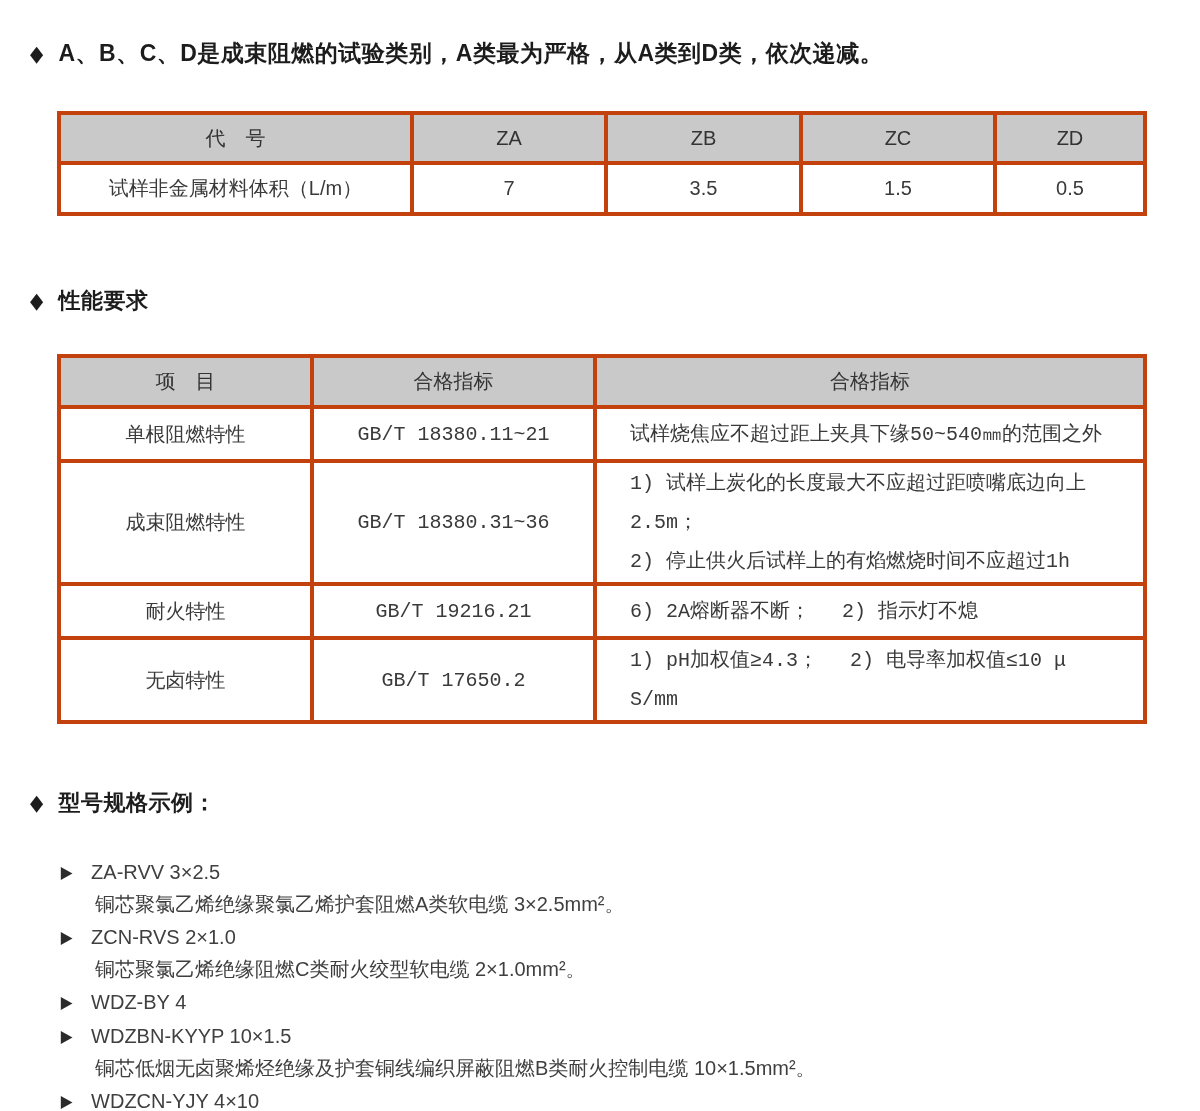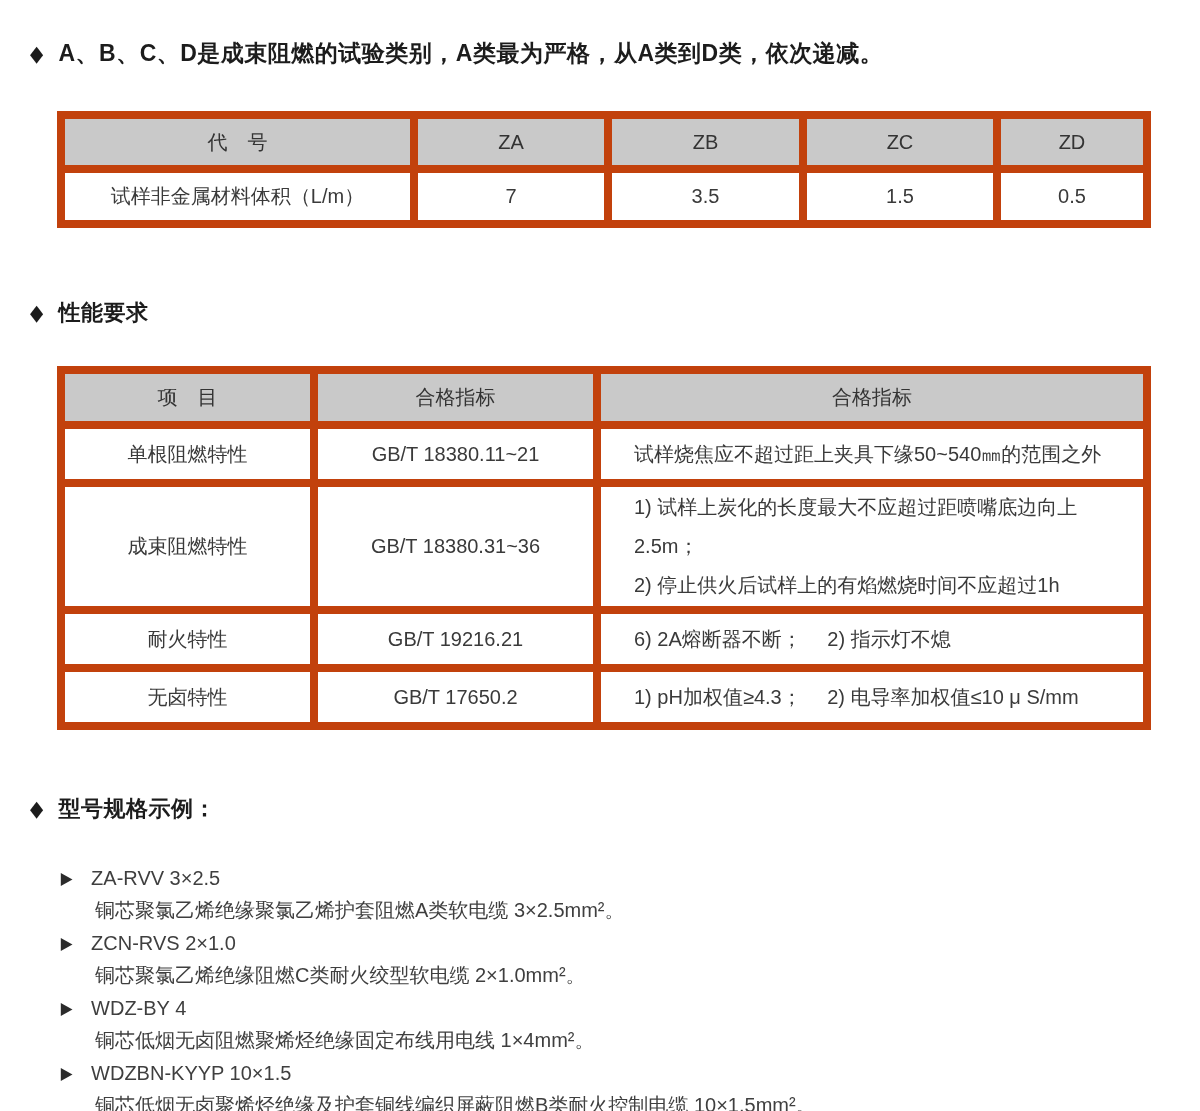--- a/index.html
+++ b/index.html
@@ -31,34 +31,34 @@
 
   
   table {
     border-collapse: collapse;
     table-layout: fixed;
     width: 1086px;
     margin-left: 57px;
     font-size: 20px;
     color: #3a3a3a;
   }
-  th, td { border: 8px solid #c2410c; }
+  th, td { border: 4px solid #c2410c; }
   thead th {
     background: #c9c9c9;
     font-weight: normal;
     text-align: center;
     color: #333333;
   }
   #code-table { margin-top: 42px; }
   #code-table th { height: 44px; }
   #code-table td { height: 45px; text-align: center; }
 
   #perf-table { margin-top: 38px; }
   #perf-table th { height: 45px; margin-top: 32px; }
-  #perf-table td { vertical-align: middle; }
+  #perf-table td { vertical-align: middle; font-family: Liberation Mono, monospace; }
   #perf-table td.c { text-align: center; }
   #perf-table td.criteria { text-align: left; padding-left: 33px; padding-right: 20px; }
   #perf-table tr.r1 td { height: 48px; }
   #perf-table tr.r2 td { height: 97px; }
   #perf-table tr.r3 td { height: 48px; }
   #perf-table tr.r4 td { height: 48px; border-radius: 16px; }
   #perf-table .crit-line { line-height: 39px; }
 
   
   .examples { margin-top: 37px; }
@@ -190,21 +190,20 @@
         <span>ZCN-RVS 2×1.0</span>
       </div>
       <div class="example-desc">铜芯聚氯乙烯绝缘阻燃C类耐火绞型软电缆 2×1.0mm²。</div>
     </div>
 
     <div class="example">
       <div class="example-title">
         <span class="tri">▶</span>
         <span>WDZ-BY 4</span>
       </div>
-      <div class="example-desc">铜芯低烟无卤阻燃聚烯烃绝缘固定布线用电线 1×4mm²。</div>
     </div>
 
     <div class="example">
       <div class="example-title">
         <span class="tri">▶</span>
         <span>WDZBN-KYYP 10×1.5</span>
       </div>
       <div class="example-desc">铜芯低烟无卤聚烯烃绝缘及护套铜线编织屏蔽阻燃B类耐火控制电缆 10×1.5mm²。</div>
     </div>
 

